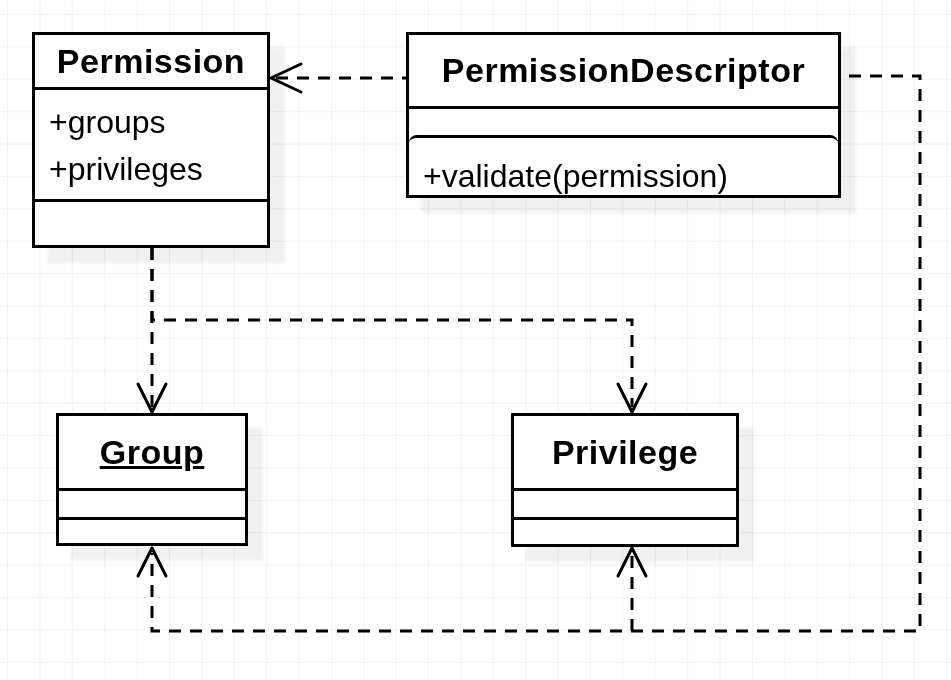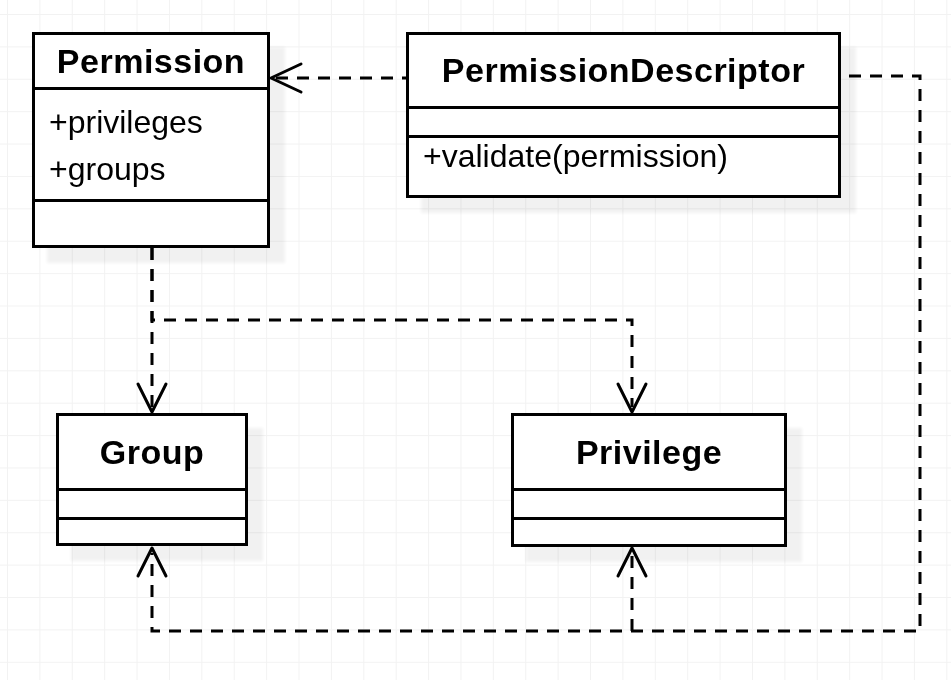--- a/index.html
+++ b/index.html
@@ -65,46 +65,47 @@
     box-sizing: border-box;
     border-top: 3px solid #000000;
   }
   .uml-attrs {
     font-size: 32px;
     line-height: 47px;
     padding: 9px 0 0 14px;
   }
   .uml-methods-flex {
     display: flex;
-    align-items: flex-start;
+    align-items: flex-end;
     font-size: 32px;
     padding-left: 14px;
     white-space: nowrap;
+    border-radius: 8px;
   }
 
   
   #cls-permission { left: 32px; top: 32px; width: 238px; height: 216px; }
   #cls-permission .uml-title   { height: 52px; }
   #cls-permission .uml-attrs   { height: 112px; }
   #cls-permission .uml-methods { height: 30px; }
 
   
   #cls-permissiondescriptor { left: 406px; top: 32px; width: 435px; height: 166px; }
   #cls-permissiondescriptor .uml-title   { height: 71px; }
   #cls-permissiondescriptor .uml-attrs   { height: 29px; padding: 0; }
   #cls-permissiondescriptor .uml-methods { height: 60px; }
 
   
   #cls-group { left: 56px; top: 413px; width: 192px; height: 133px; }
-  #cls-group .uml-title   { height: 72px; }
+  #cls-group .uml-title   { height: 72px; text-decoration: underline; }
   #cls-group .uml-attrs   { height: 29px; padding: 0; }
   #cls-group .uml-methods { height: 26px; }
 
   
-  #cls-privilege { left: 511px; top: 413px; width: 276px; height: 134px; }
+  #cls-privilege { left: 511px; top: 413px; width: 228px; height: 134px; }
   #cls-privilege .uml-title   { height: 72px; }
   #cls-privilege .uml-attrs   { height: 29px; padding: 0; }
   #cls-privilege .uml-methods { height: 27px; }
 </style>
 </head>
 <body>
 
 <div class="canvas">
 
   <svg class="edges" viewBox="0 0 951 680" xmlns="http://www.w3.org/2000/svg">
@@ -121,22 +122,22 @@
     <path class="edge" d="M 849 76 H 920 V 631 H 152 V 553"></path>
     <path class="arrowhead" d="M 138 576 L 152 548 L 166 576"></path>
 
     <path class="edge" d="M 632 631 V 553"></path>
     <path class="arrowhead" d="M 618 576 L 632 548 L 646 576"></path>
   </svg>
 
   <div class="uml-class" id="cls-permission">
     <div class="uml-title">Permission</div>
     <div class="uml-sec uml-attrs">
+      <div>+groups</div>
       <div>+privileges</div>
-      <div>+groups</div>
     </div>
     <div class="uml-sec uml-methods"></div>
   </div>
 
   <div class="uml-class" id="cls-permissiondescriptor">
     <div class="uml-title">PermissionDescriptor</div>
     <div class="uml-sec uml-attrs"></div>
     <div class="uml-sec uml-methods uml-methods-flex">
       <div>+validate(permission)</div>
     </div>

